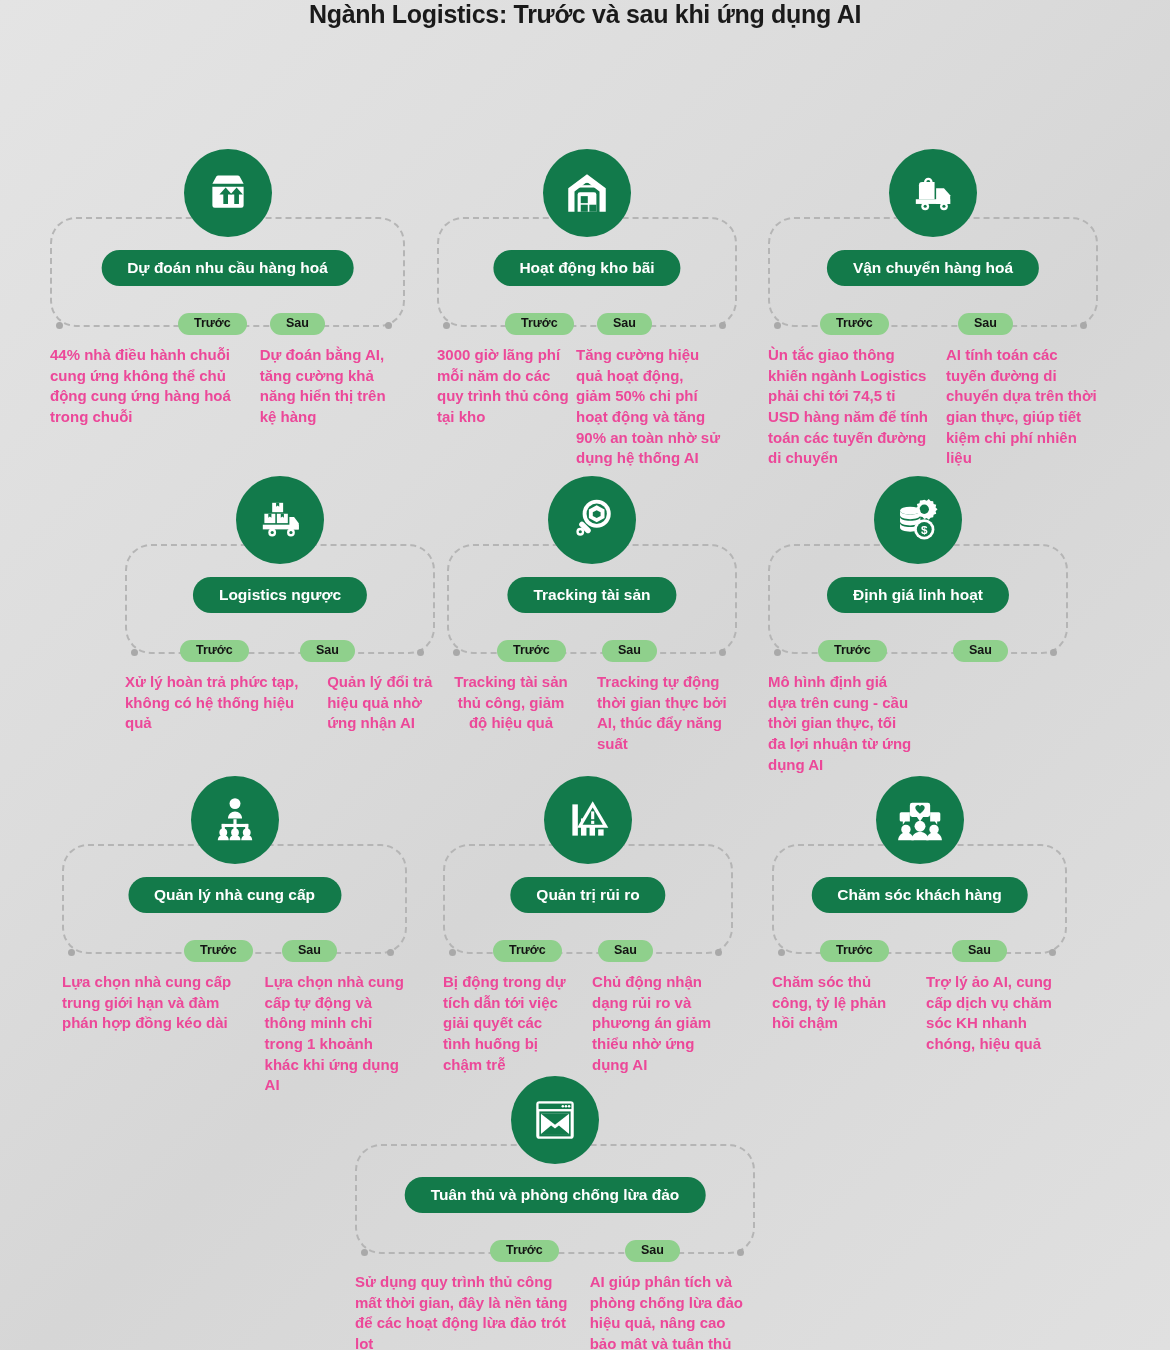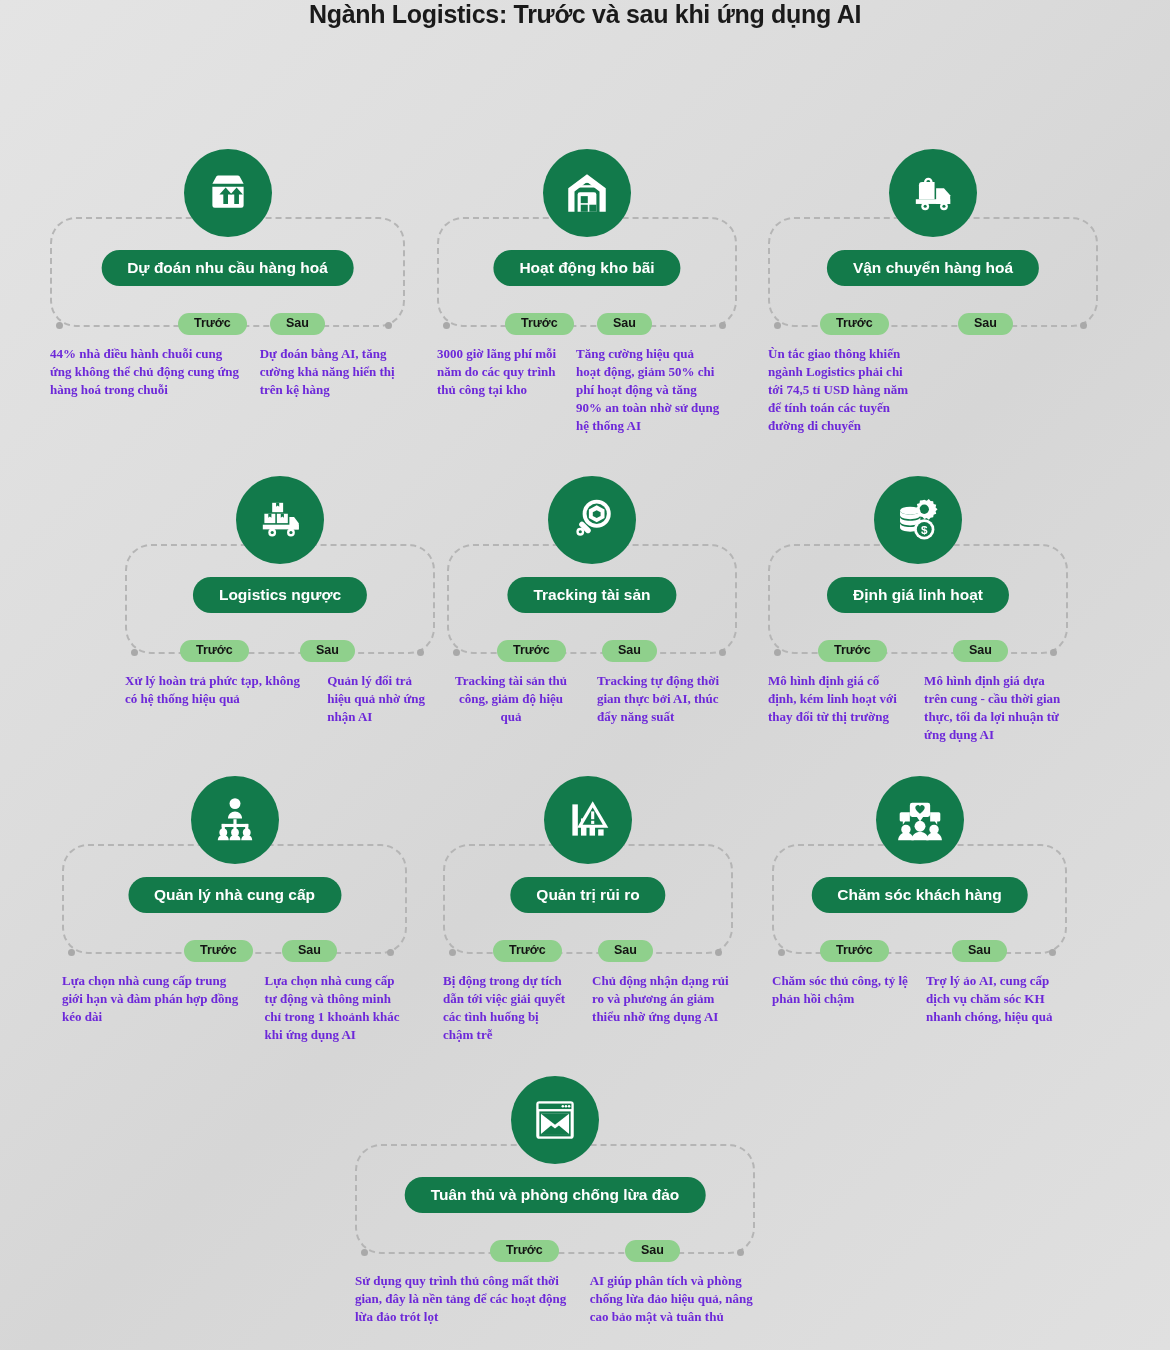--- a/index.html
+++ b/index.html
@@ -105,25 +105,24 @@
 
   
   .cols {
     position: absolute;
     top: 196px;
     left: 0; right: 0;
     display: flex;
     z-index: 2;
   }
   .col {
-    font-size: 13px;
+    font-size: 15px;
     font-weight: bold;
     line-height: 1.38;
-    color: #6d28d9;
-    font-family: Liberation Serif, serif;
+    color: #ec4899;
   }
 
   
   .c1 { left: 50px;  top: 120px; width: 355px; }
   .c2 { left: 437px; top: 120px; width: 300px; }
   .c3 { left: 768px; top: 120px; width: 330px; }
 
   .c4 { left: 125px; top: 447px; width: 310px; }
   .c5 { left: 447px; top: 447px; width: 290px; }
   .c6 { left: 768px; top: 447px; width: 300px; }
@@ -256,20 +255,21 @@
     <div class="bracket"></div>
     <div class="title-pill">Vận chuyển hàng hoá</div>
     <div class="badges">
       <div class="dot" style="left:6px"></div>
       <div class="badge truoc">Trước</div>
       <div class="badge sau">Sau</div>
       <div class="dot" style="left:312px"></div>
     </div>
     <div class="cols">
       <div class="col">Ùn tắc giao thông khiến ngành Logistics phải chi tới 74,5 tỉ USD hàng năm để tính toán các tuyến đường di chuyển</div>
+      <div class="col">AI tính toán các tuyến đường di chuyển dựa trên thời gian thực, giúp tiết kiệm chi phí nhiên liệu</div>
     </div>
   </div>
 
   <div class="card c4">
     <div class="icon-circle">
       <svg viewBox="0 0 64 64" fill="#fff">
           <rect x="22" y="10" width="14" height="12"></rect>
           <path d="M27 10h4v5l-2-1.5L27 15z" fill="#127a4b"></path>
           <rect x="12" y="24" width="14" height="12"></rect>
           <path d="M17 24h4v5l-2-1.5L17 29z" fill="#127a4b"></path>
@@ -339,21 +339,20 @@
     </div>
     <div class="bracket"></div>
     <div class="title-pill">Định giá linh hoạt</div>
     <div class="badges">
       <div class="dot" style="left:6px"></div>
       <div class="badge truoc">Trước</div>
       <div class="badge sau">Sau</div>
       <div class="dot" style="left:282px"></div>
     </div>
     <div class="cols">
-      <div class="col">Mô hình định giá cố định, kém linh hoạt với thay đổi từ thị trường</div>
       <div class="col">Mô hình định giá dựa trên cung - cầu thời gian thực, tối đa lợi nhuận từ ứng dụng AI</div>
     </div>
   </div>
 
   <div class="card c7">
     <div class="icon-circle">
       <svg viewBox="0 0 64 64" fill="#fff">
           <circle cx="32" cy="11" r="7"></circle>
           <path d="M23 30c0-5 4-9 9-9s9 4 9 9z"></path>
           <rect x="30" y="31" width="4" height="7"></rect>

